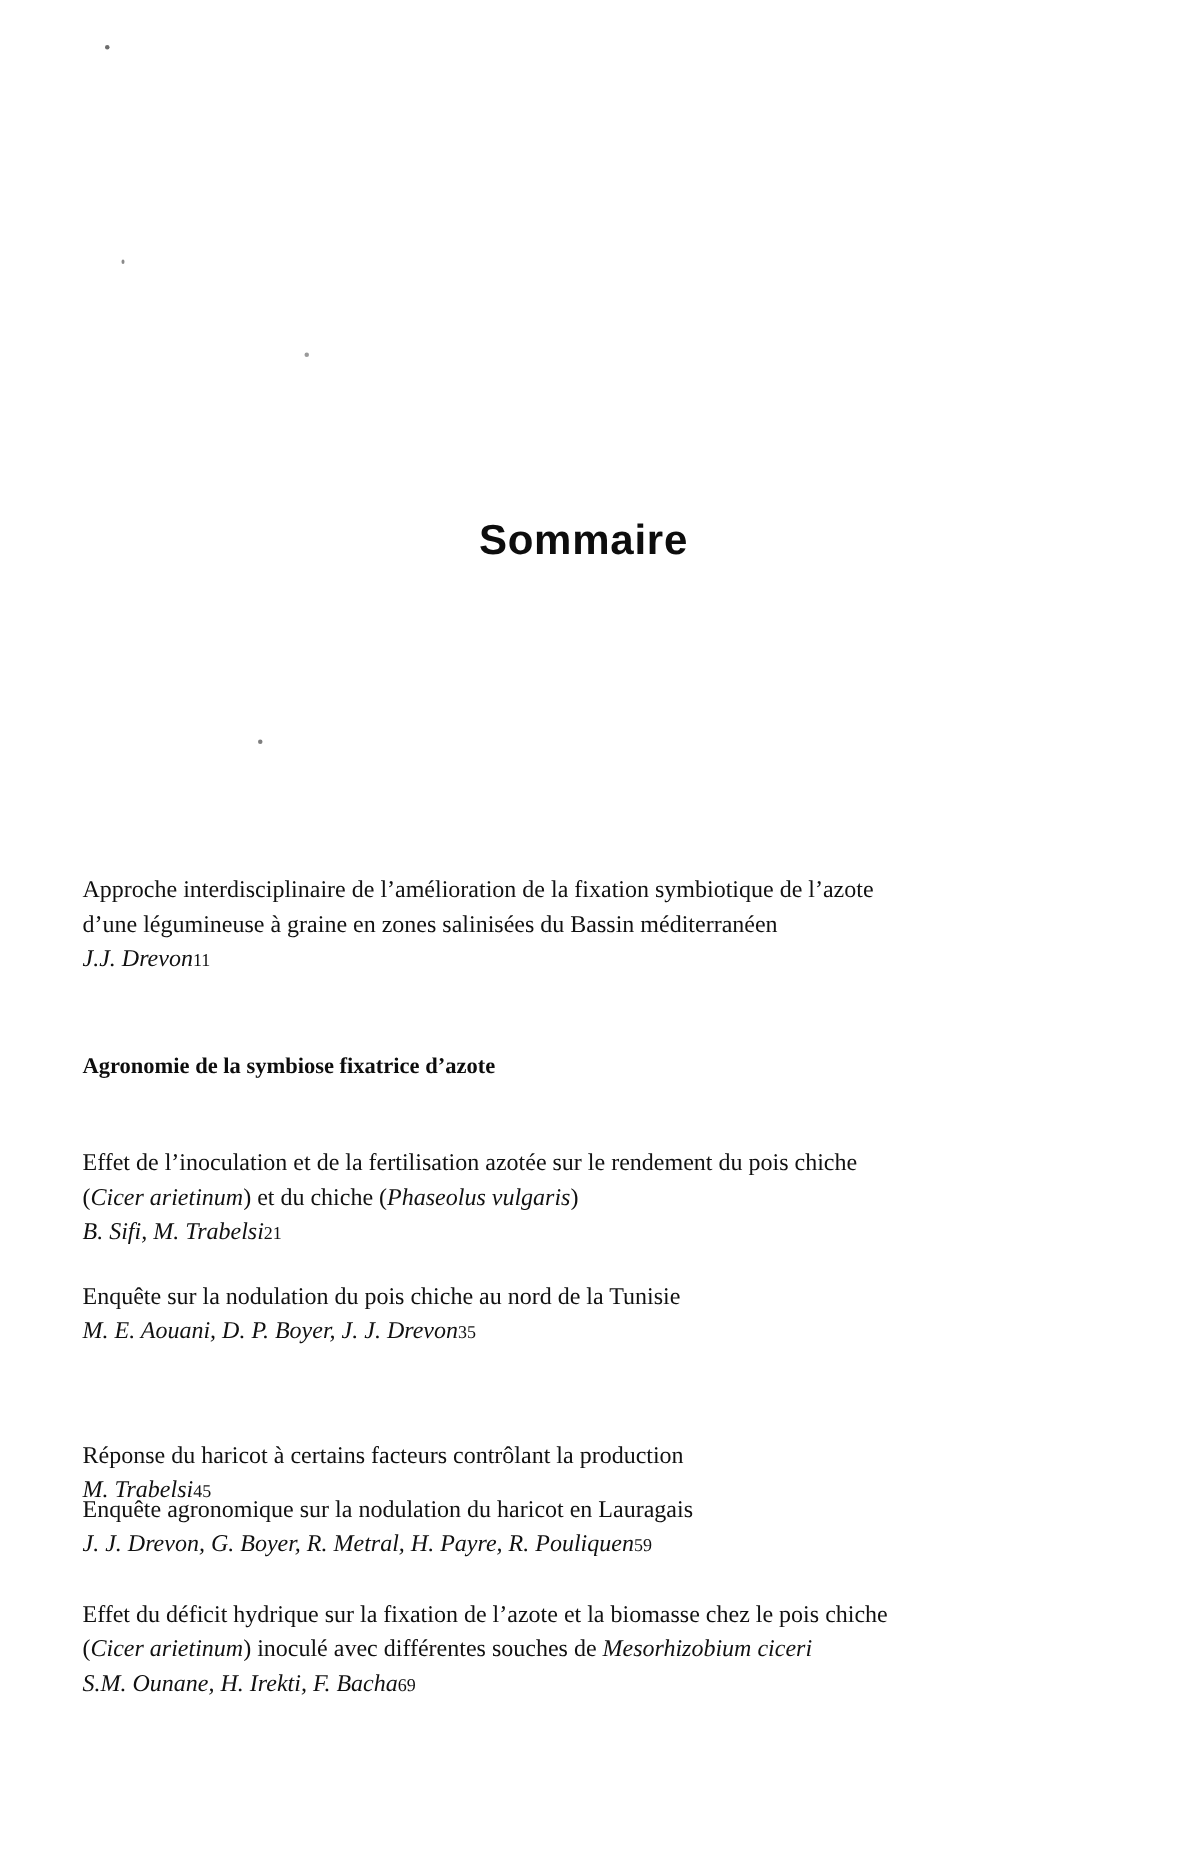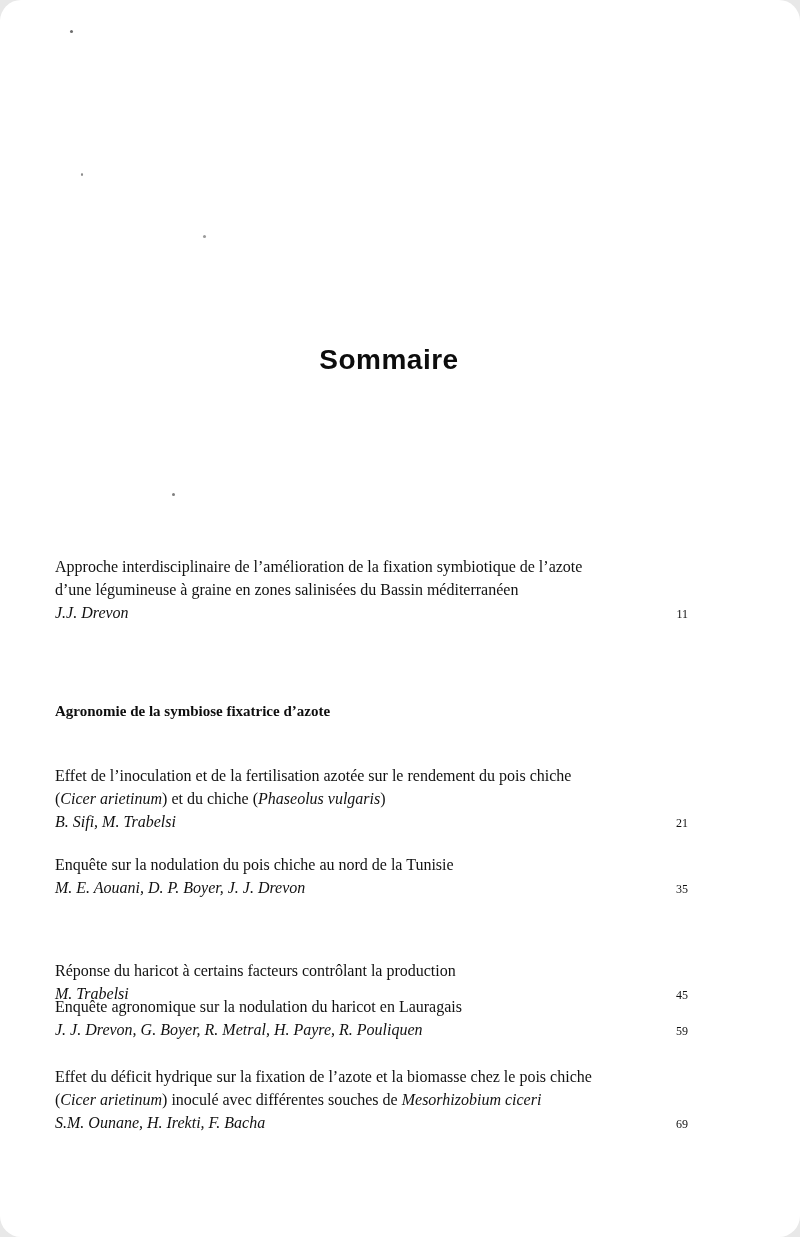--- a/index.html
+++ b/index.html
@@ -10,21 +10,20 @@
   .page {
     position: relative;
     width: 800px;
     height: 1237px;
     background: #ffffff;
     color: #111111;
     font-family: "Liberation Serif", serif;
     font-size: 16px;
     overflow: hidden;
     margin: 0 auto;
-    border-radius: 21px;
   }
   .doc-title {
     position: absolute;
     top: 344px;
     left: 0;
     width: 778px; 
     margin: 0;
     text-align: center;
     font-family: "Liberation Sans", sans-serif;
     font-weight: bold;
@@ -52,29 +51,29 @@
     color: #0d0d0d;
   }
   .title-line {
     white-space: nowrap;
   }
   .it {
     font-style: italic;
   }
   .author-row {
     display: flex;
-    justify-content: space-between;
+    justify-content: flex-start;
     align-items: baseline;
   }
   .pagenum {
     font-style: normal;
     font-size: 12px;
   }
   
-  .item-0 { top: 555px; font-family: Liberation Serif, serif; }
+  .item-0 { top: 582px; font-family: Liberation Serif, serif; }
   .item-1 { top: 700px; }
   .item-2 { top: 764px; }
   .item-3 { top: 853px; }
   .item-4 { top: 959px; }
   .item-5 { top: 995px; }
   .item-6 { top: 1065px; }
   
   .speck {
     position: absolute;
     background: #6d6d6d;

